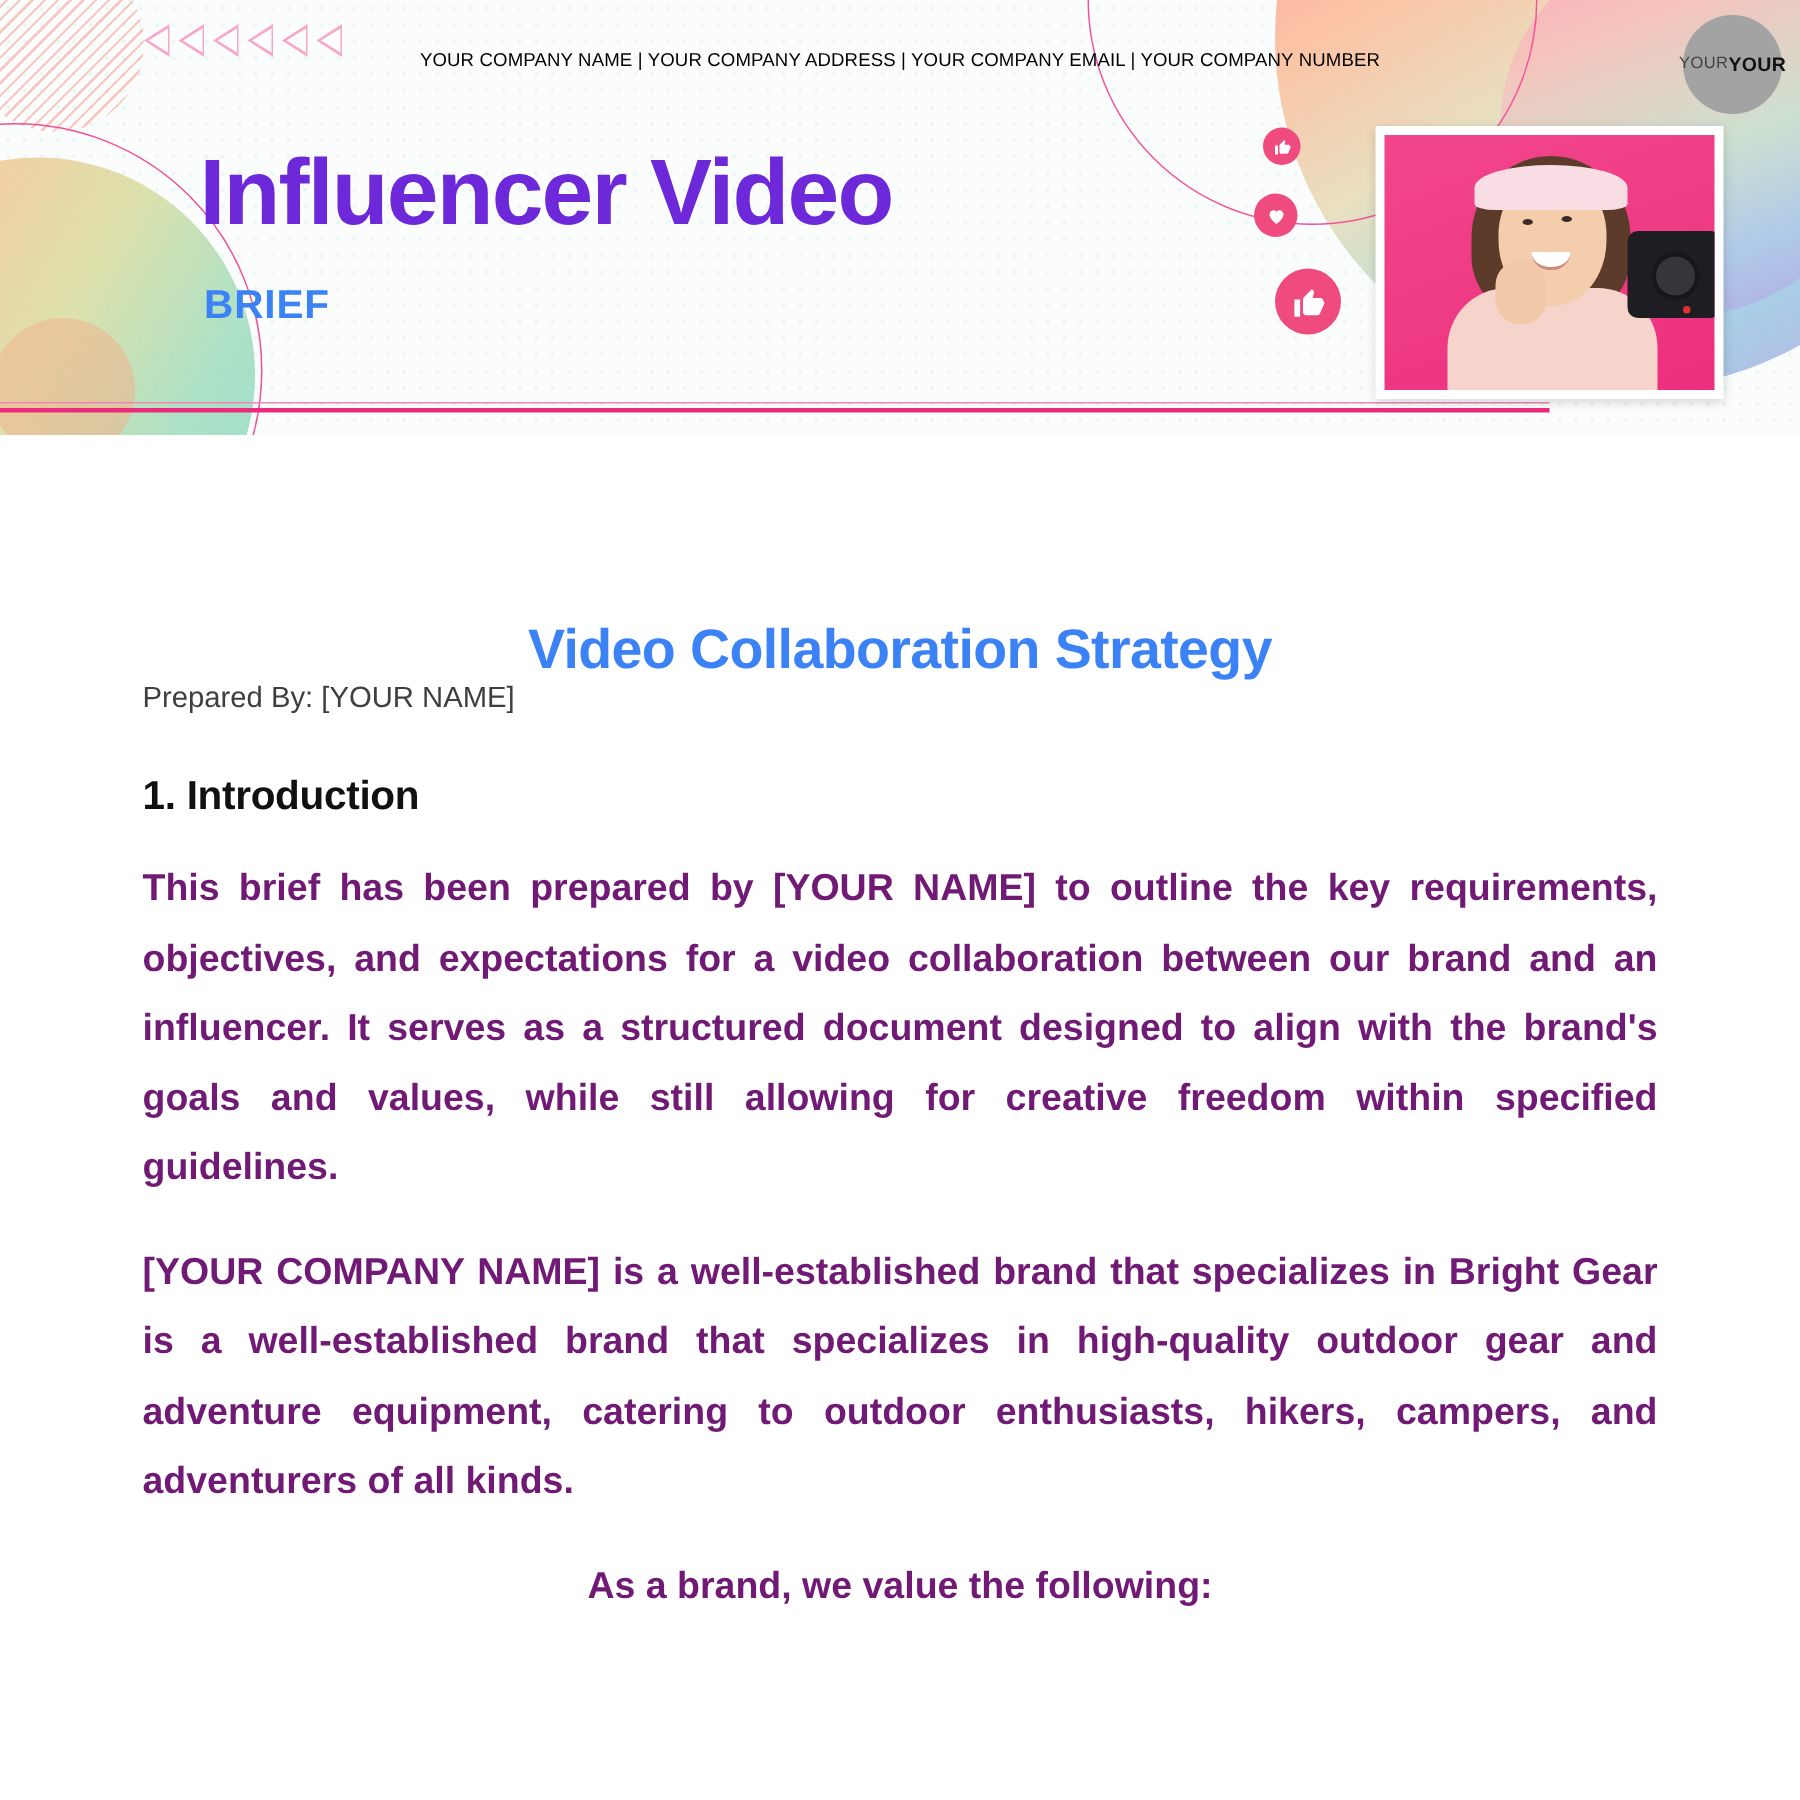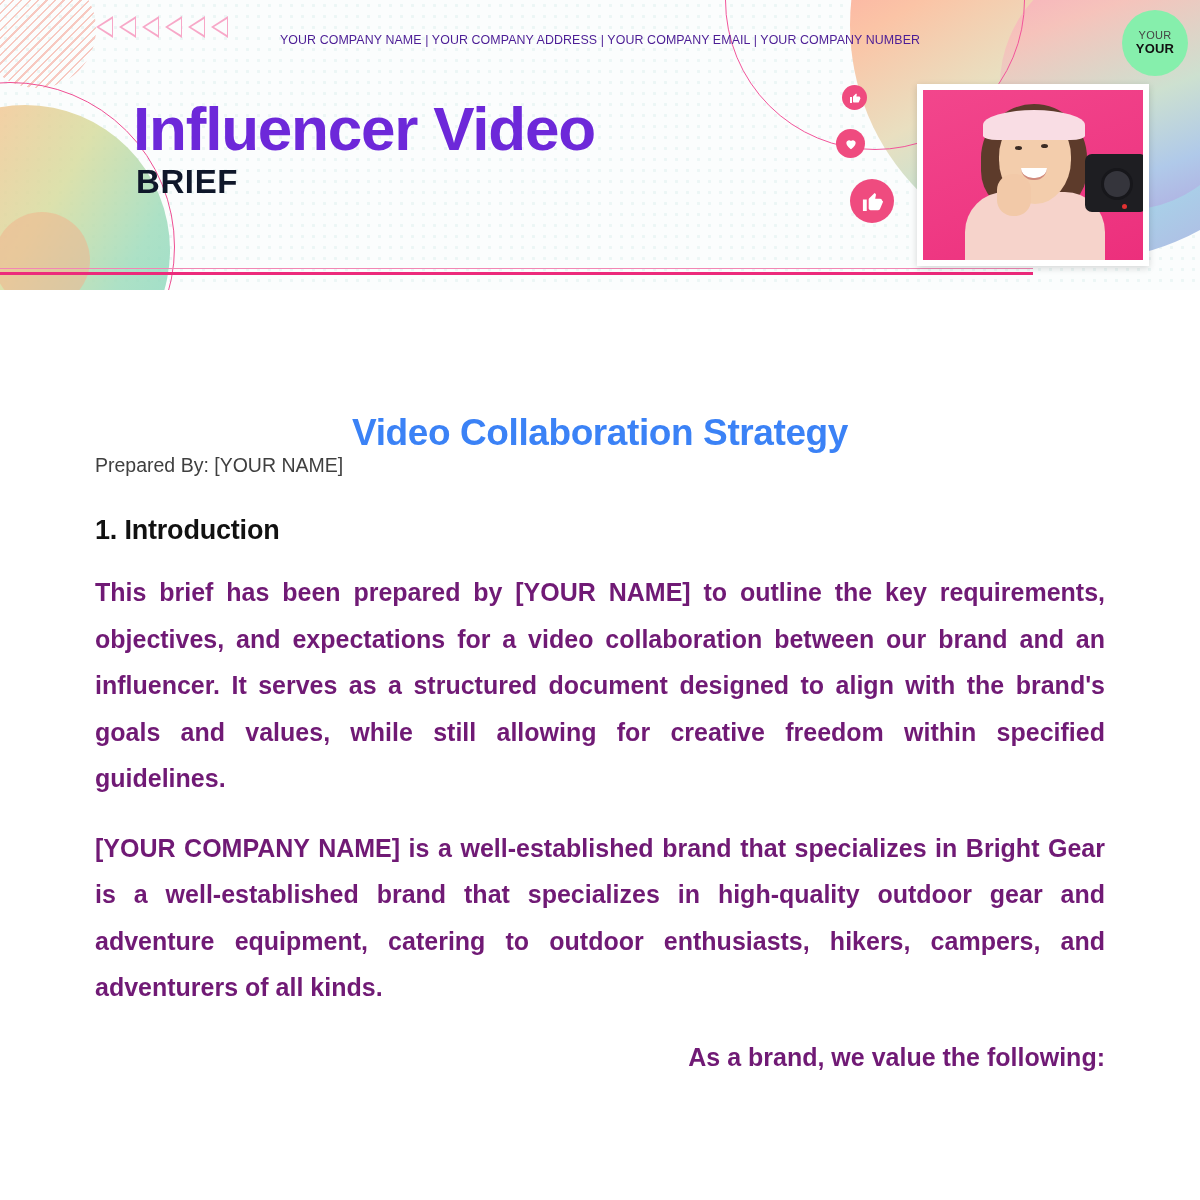--- a/index.html
+++ b/index.html
@@ -149,34 +149,34 @@
     border-right: 13px solid #fbfdfd;
   }
 
   
   .contact-line {
     position: absolute;
     left: 0; right: 0; top: 33px;
     text-align: center;
     font-size: 12.4px;
     letter-spacing: .1px;
-    color: #4c1d95;
+    color: #000000;
     z-index: 7;
     font-family: "Liberation Sans", sans-serif;
   }
 
   
   .logo-badge {
     position: absolute;
     right: 12px; top: 10px;
     width: 66px; height: 66px;
     border-radius: 50%;
-    background: #86efac;
+    background: #a3a3a3;
     display: flex;
-    flex-direction: column;
+    flex-direction: row;
     align-items: center;
     justify-content: center;
     z-index: 8;
     line-height: 1.05;
     text-align: center;
   }
   .logo-badge .l1 { font-size: 11px; color: #444; letter-spacing: .3px; }
   .logo-badge .l2 { font-size: 13px; color: #111; font-weight: bold; letter-spacing: .2px; }
 
   
@@ -185,24 +185,24 @@
     left: 133px; top: 98px;
     font-size: 62px;
     font-weight: bold;
     color: #6d28d9;
     letter-spacing: -1.2px;
     z-index: 7;
     line-height: 1;
   }
   .title-sub {
     position: absolute;
-    left: 136px; top: 163px;
-    font-size: 33px;
+    left: 136px; top: 188px;
+    font-size: 27px;
     font-weight: bold;
-    color: #0f172a;
+    color: #3b82f6;
     letter-spacing: .6px;
     z-index: 7;
   }
 
   
   .reactions {
     position: absolute;
     left: 836px; top: 85px;
     z-index: 7;
   }
@@ -361,21 +361,21 @@
     letter-spacing: -.2px;
   }
   .para {
     margin-top: 23px;
     font-size: 25px;
     line-height: 1.86;
     color: #701a75;
     text-align: justify;
     font-weight: bold;
   }
-  .para.nojustify { text-align: right; }
+  .para.nojustify { text-align: center; }
 </style>
 </head>
 <body>
 
 <div class="page">
 
   <div class="header">
 
     <div class="dot-texture"></div>
     <div class="hatch-circle"></div>

